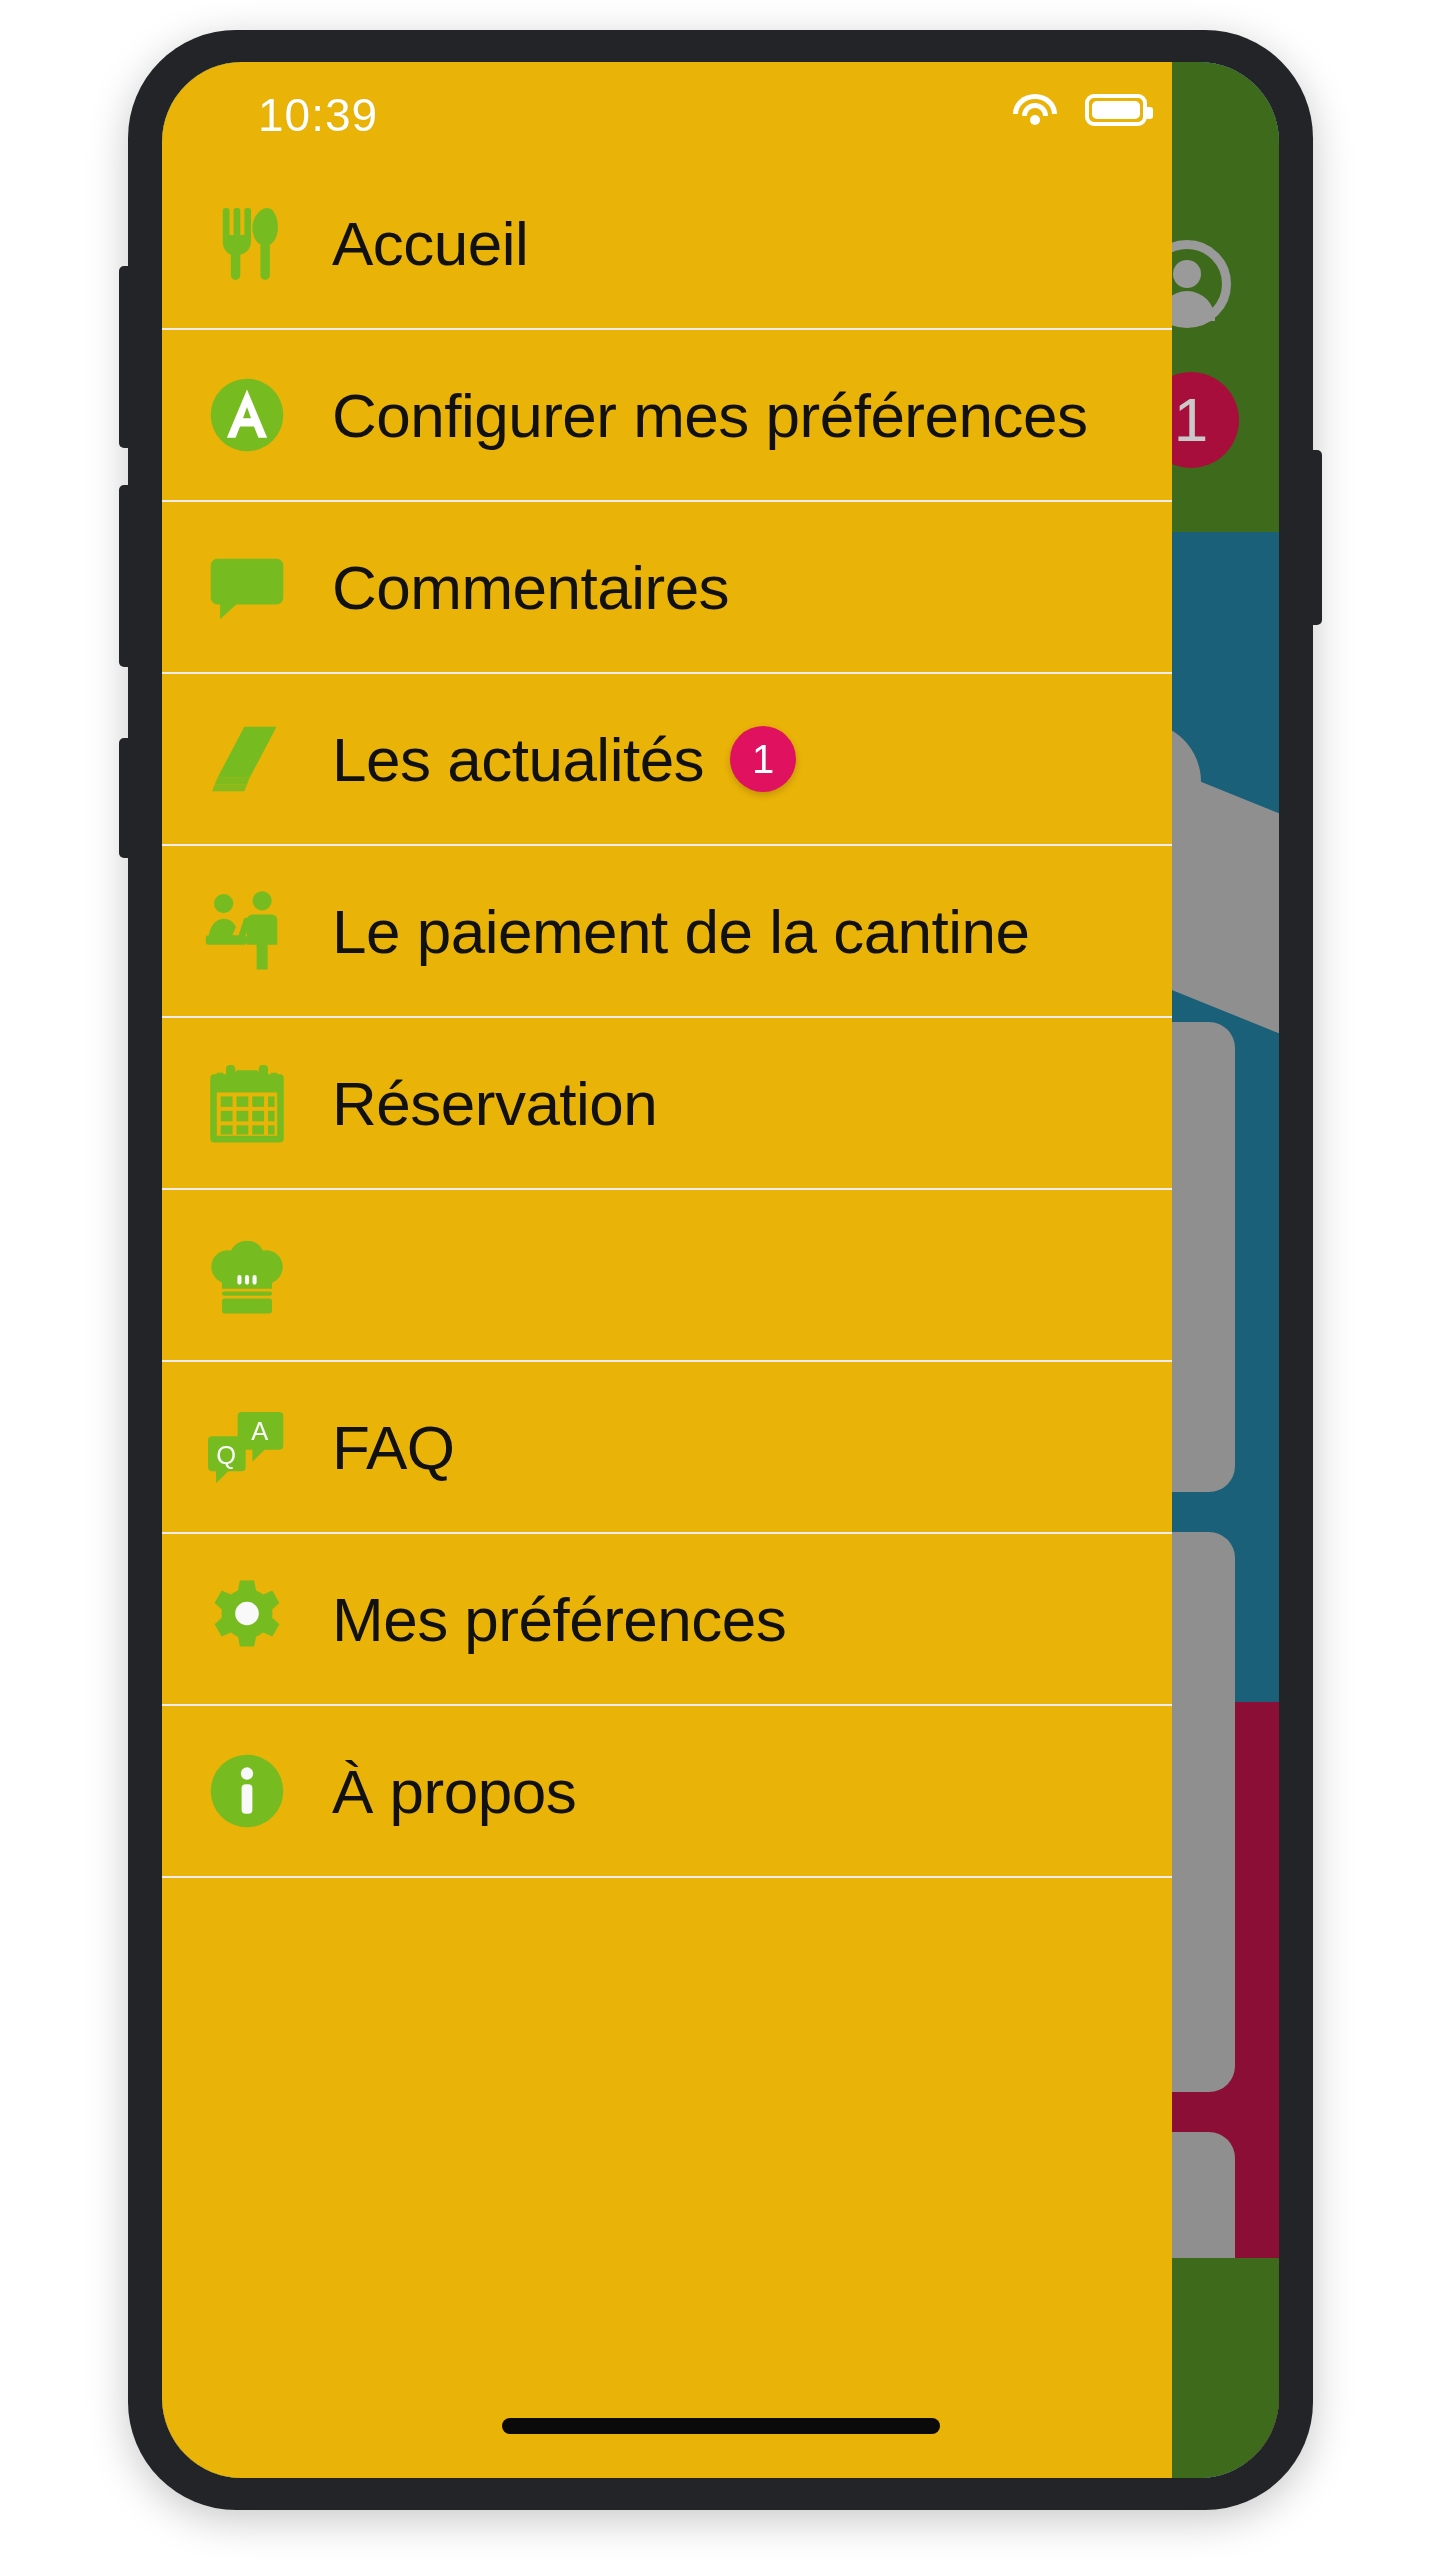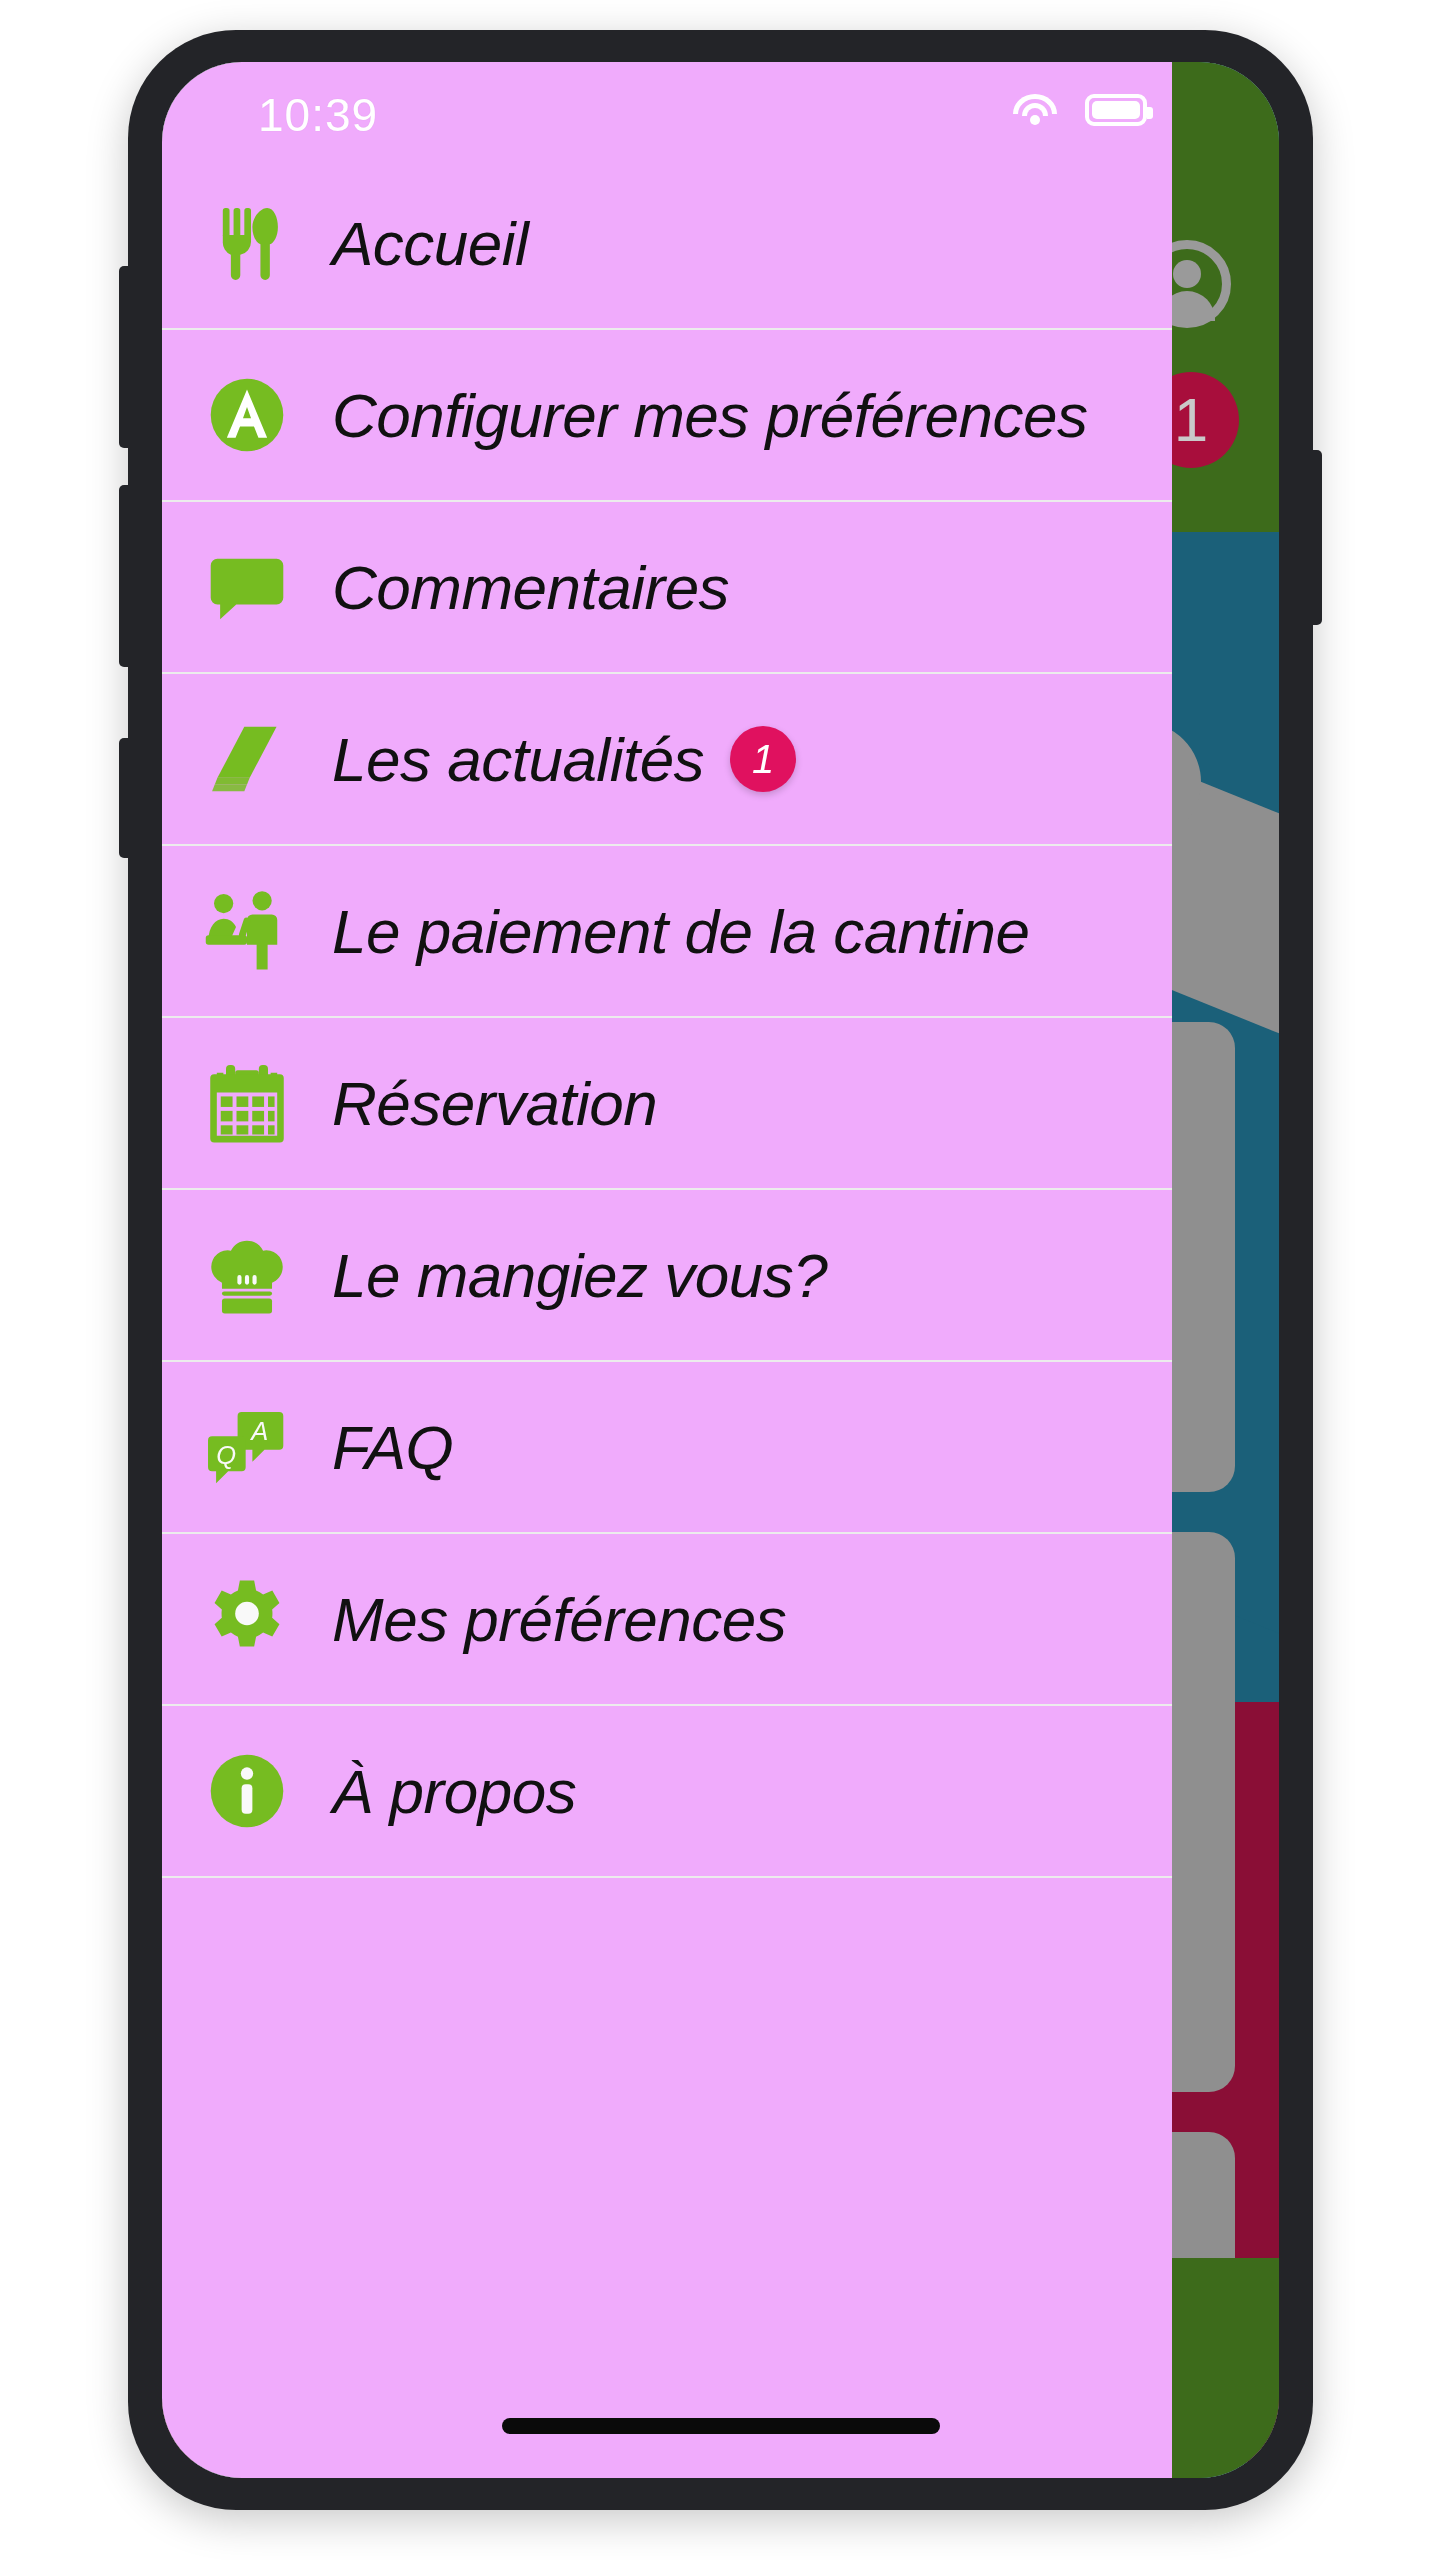--- a/index.html
+++ b/index.html
@@ -159,24 +159,23 @@
   }
   .ico-batt i {
     position:absolute; left:3px; top:3px; bottom:3px;
     background:#ffffff; border-radius:5px;
   }
 
   
   .drawer {
     position:absolute; left:0; top:0;
     width:1010px; height:100%;
-    background:#f0abfc;
+    background:#eab308;
     z-index:30;
     overflow:hidden;
-    font-style:italic;
   }
   .menu { position:absolute; left:0; top:96px; width:100%; }
   .menu-item {
     position:relative;
     display:flex; align-items:center;
     height:172px;
     padding-left:170px;
     border-bottom:2px solid #ececec;
   }
   .menu-item .mi-icon {
@@ -355,21 +354,20 @@
                   <rect x="13.8" y="44" width="36.4" height="3" rx="1.5"></rect>
                   <rect x="13.8" y="49" width="36.4" height="11" rx="2"></rect>
                   <g fill="#f9f9f9">
                     <rect x="25" y="32" width="3" height="7" rx="1.5"></rect>
                     <rect x="30.5" y="32" width="3" height="7" rx="1.5"></rect>
                     <rect x="36" y="32" width="3" height="7" rx="1.5"></rect>
                   </g>
                 </g>
               </svg>
             </span>
-            <span class="mi-label">Le mangiez vous?</span>
           </div>
 
 
           <div class="menu-item">
             <span class="mi-icon">
               <svg width="86" height="86" viewBox="0 0 64 64">
                 <g fill="#76bc21">
                   <path d="M28 6h28a3 3 0 0 1 3 3v22a3 3 0 0 1-3 3H45l-9 9v-9h-8a3 3 0 0 1-3-3V9a3 3 0 0 1 3-3z"></path>
                   <path d="M6 24h22a3 3 0 0 1 3 3v20a3 3 0 0 1-3 3H18l-9 9v-9H6a3 3 0 0 1-3-3V27a3 3 0 0 1 3-3z"></path>
                 </g>

